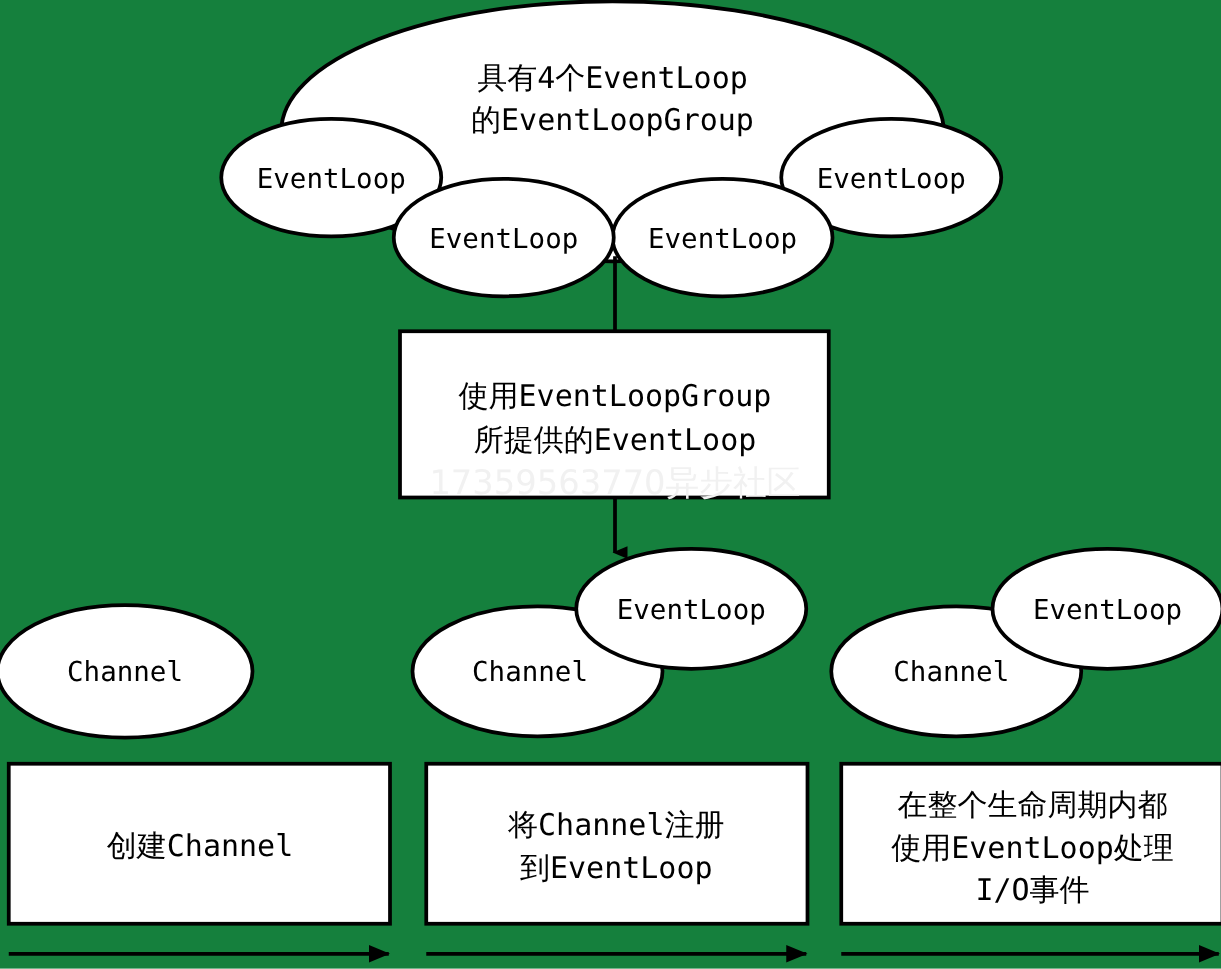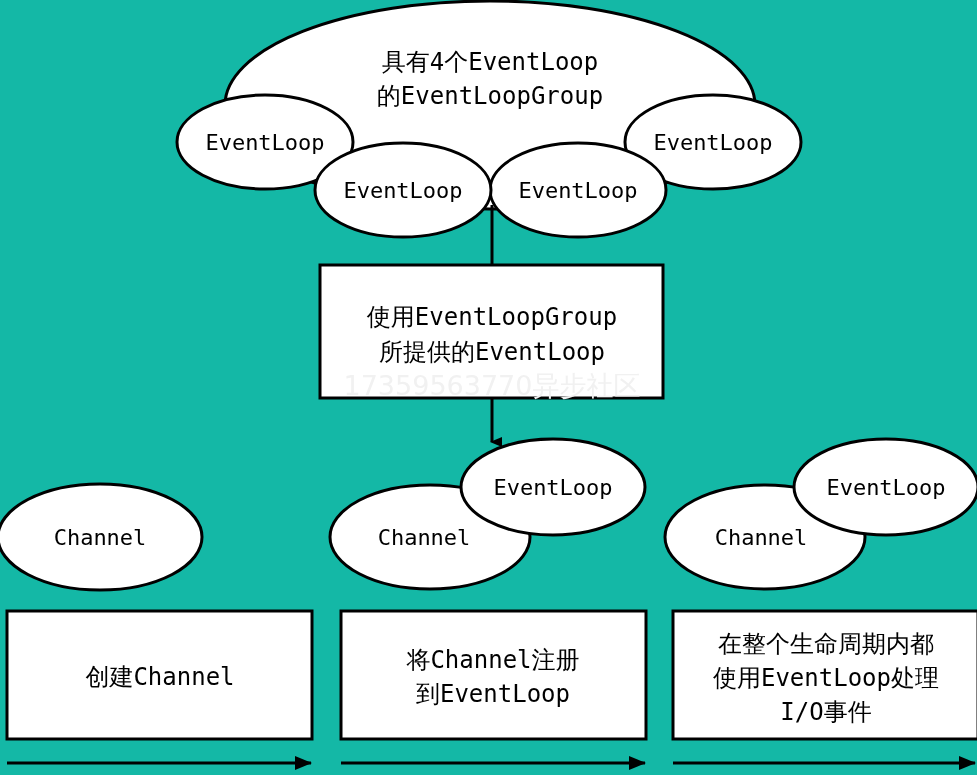--- a/index.html
+++ b/index.html
@@ -11,21 +11,21 @@
   body {
     width: 977px;
     height: 775px;
     overflow: hidden;
     font-family: "DejaVu Sans Mono", monospace;
   }
   #diagram-root {
     position: relative;
     width: 977px;
     height: 775px;
-    background: #14b8a6;
+    background: #15803d;
   }
   svg#diagram {
     display: block;
     width: 977px;
     height: 775px;
   }
   .shape-fill {
     fill: #ffffff;
   }
   .shape-stroke {

